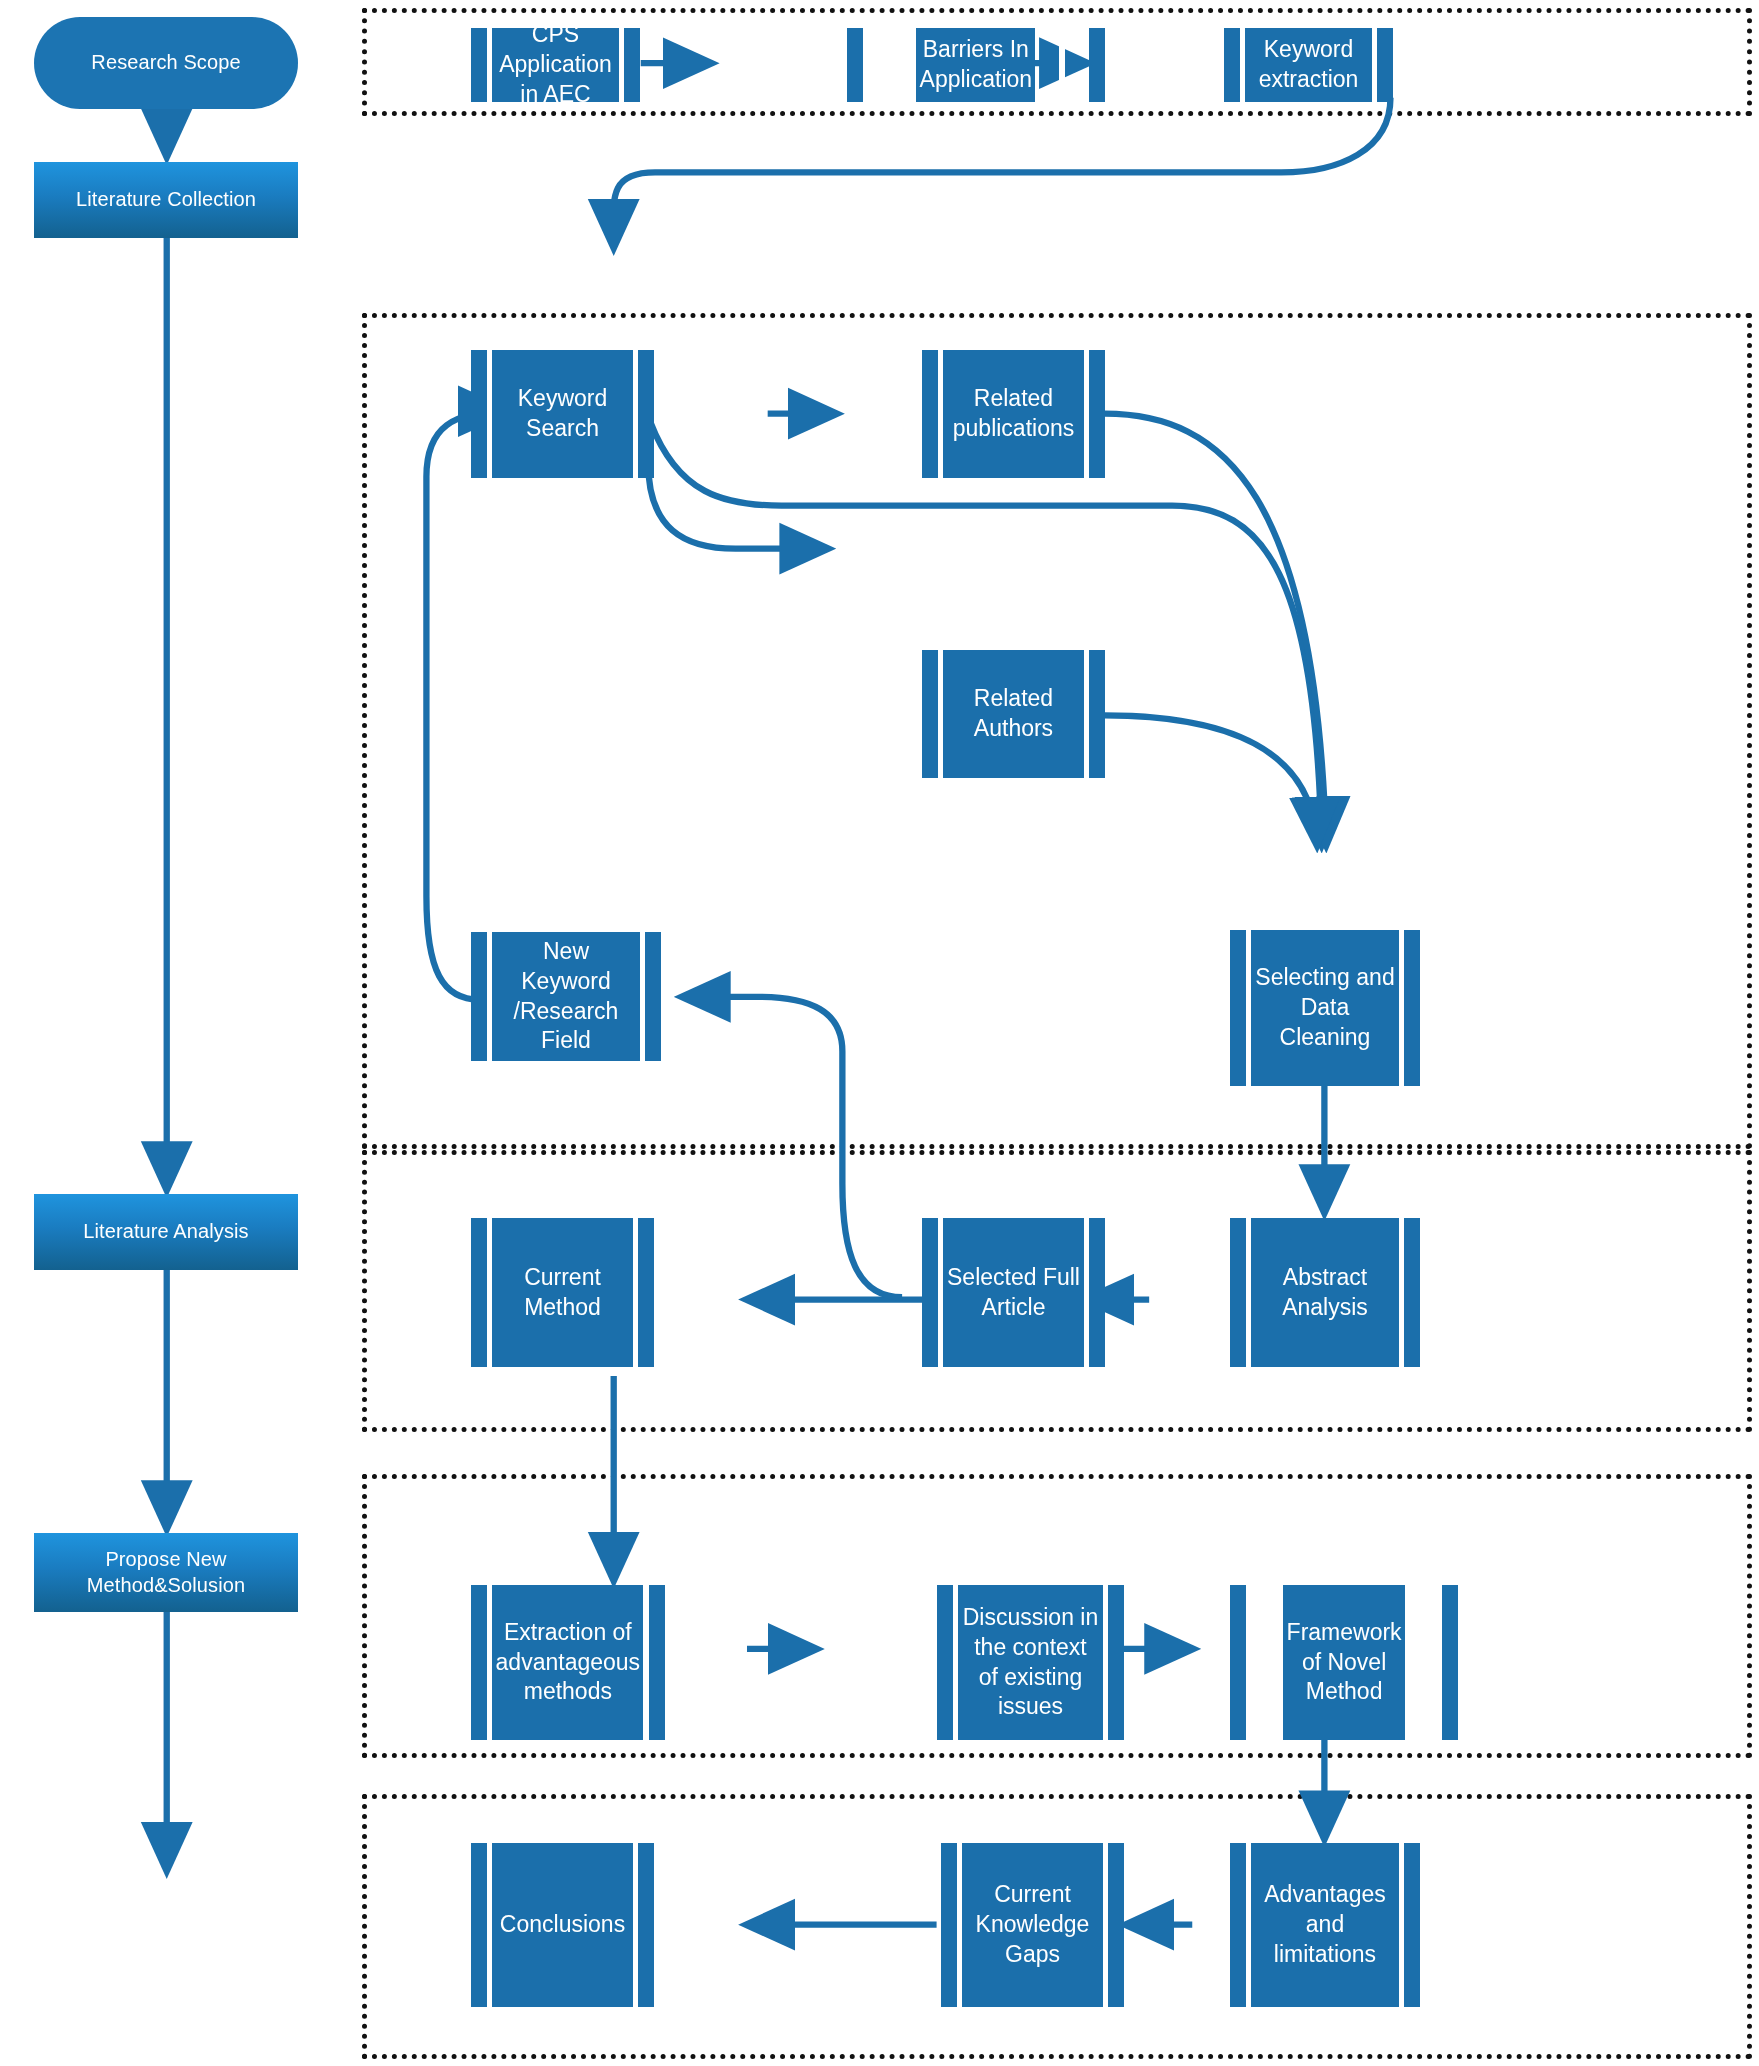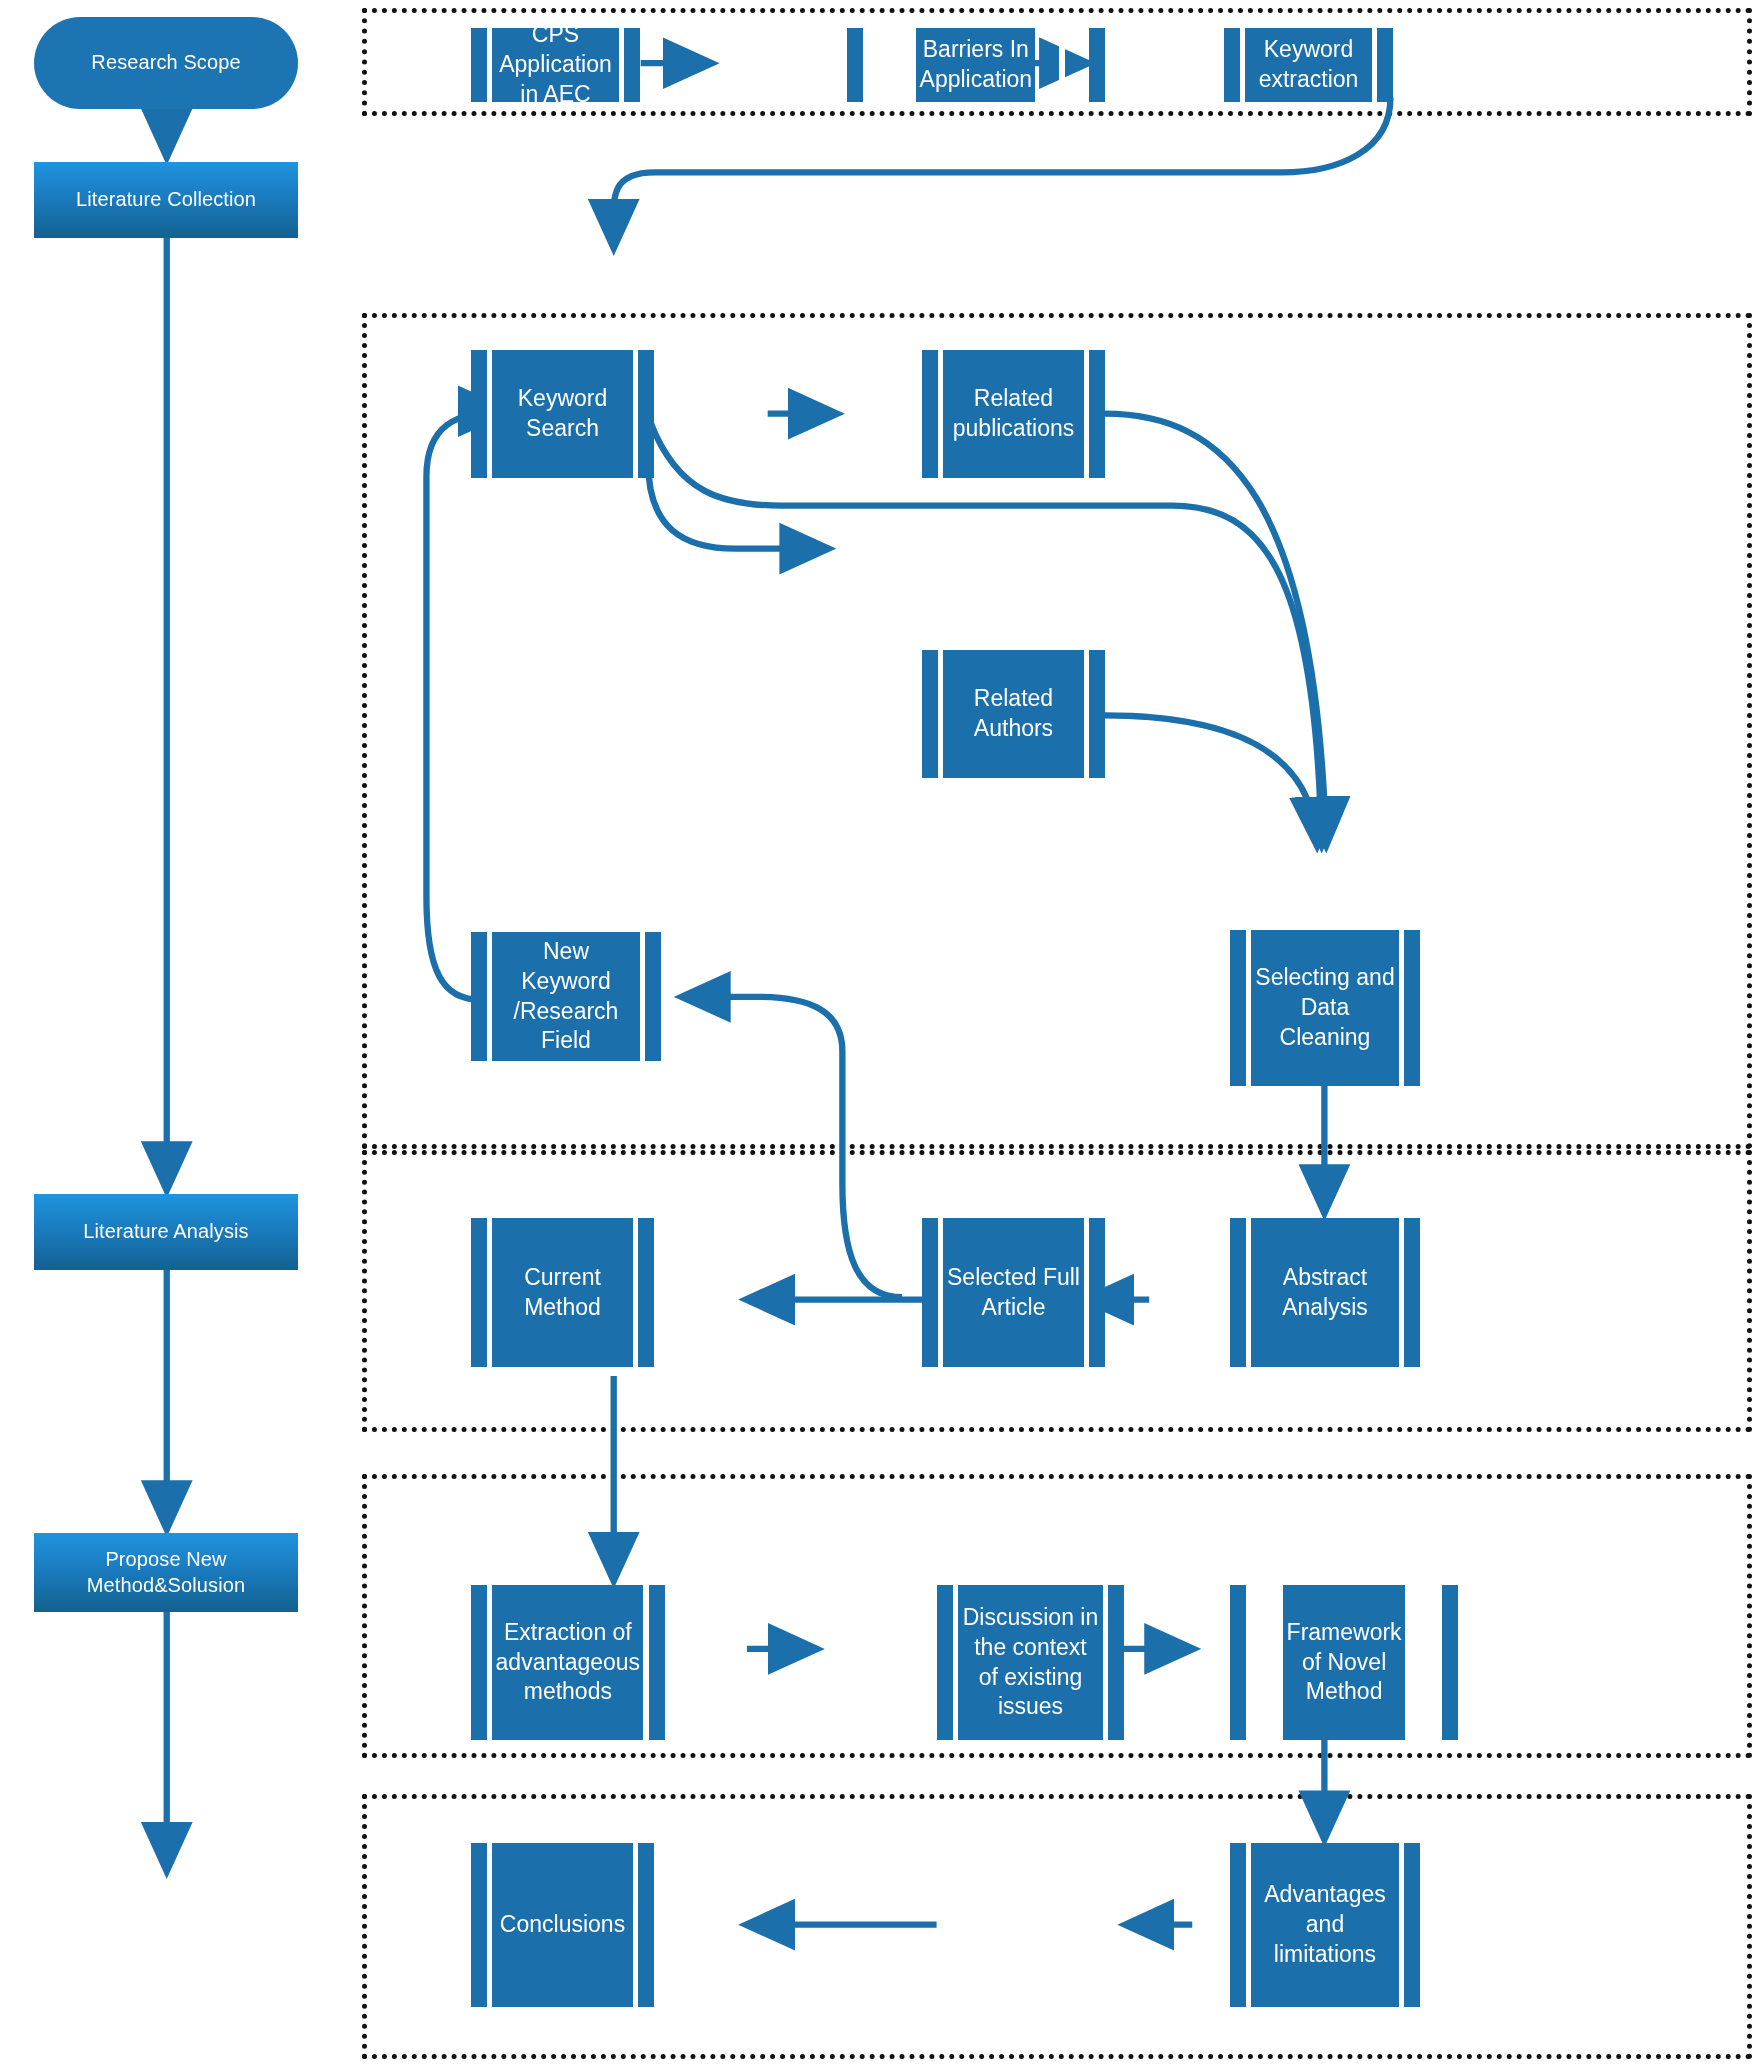--- a/index.html
+++ b/index.html
@@ -240,20 +240,27 @@
   </div>
 
   <div class="pbox" style="left:471px; top:1843px; width:183px; height:164px;">
     <div class="bar"></div>
     <div class="gapw"></div>
     <div class="body">Conclusions</div>
     <div class="gapw"></div>
     <div class="bar"></div>
   </div>
 
+  <div class="pbox" style="left:941px; top:1843px; width:183px; height:164px;">
+    <div class="bar"></div>
+    <div class="gapw"></div>
+    <div class="body">Current Knowledge Gaps</div>
+    <div class="gapw"></div>
+    <div class="bar"></div>
+  </div>
 
   <div class="pbox" style="left:1230px; top:1843px; width:190px; height:164px;">
     <div class="bar"></div>
     <div class="gapw"></div>
     <div class="body">Advantages and limitations</div>
     <div class="gapw"></div>
     <div class="bar"></div>
   </div>
 
 </div>

